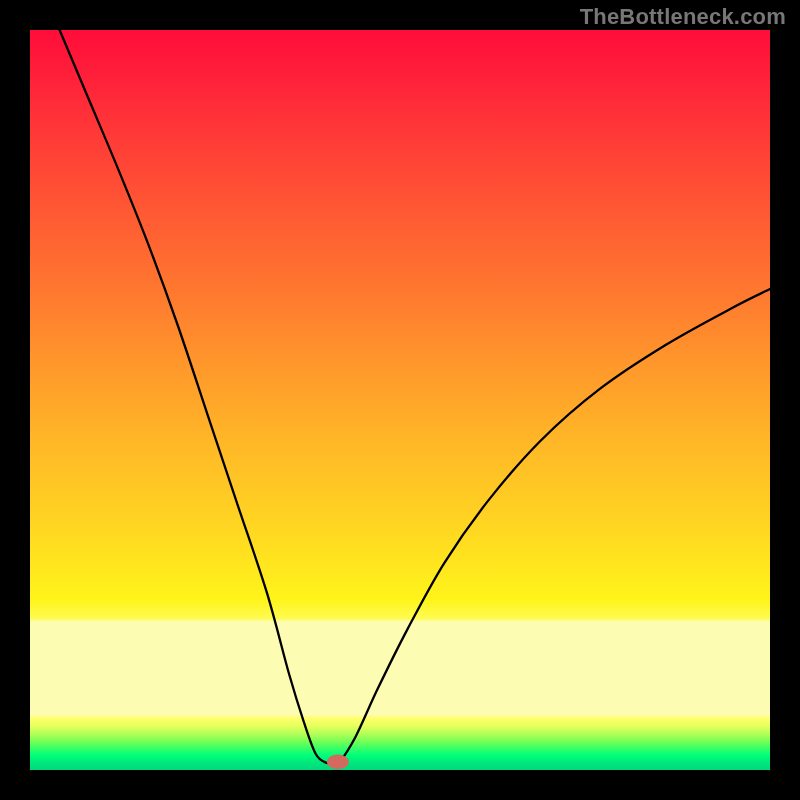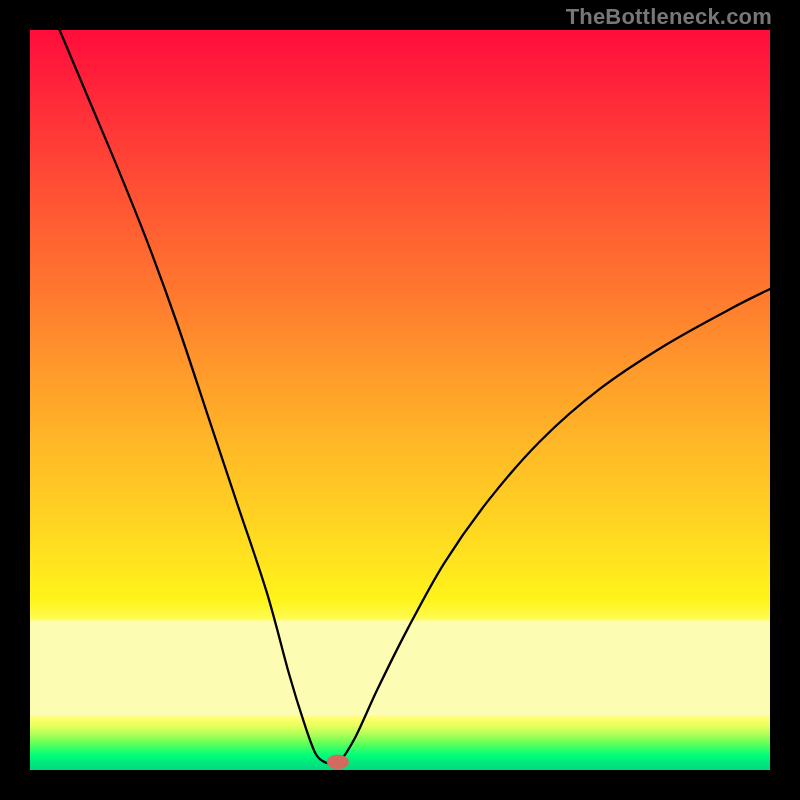--- a/index.html
+++ b/index.html
@@ -13,21 +13,21 @@
   }
   .frame {
     position: relative;
     width: 800px;
     height: 800px;
     background: #000;
   }
   .watermark {
     position: absolute;
     top: 4px;
-    right: 28px;
+    right: 14px;
     color: #777;
     font-size: 22px;
     font-weight: 600;
     letter-spacing: 0.2px;
     z-index: 10;
     user-select: none;
   }
   .plot-area {
     position: absolute;
     left: 30px;

